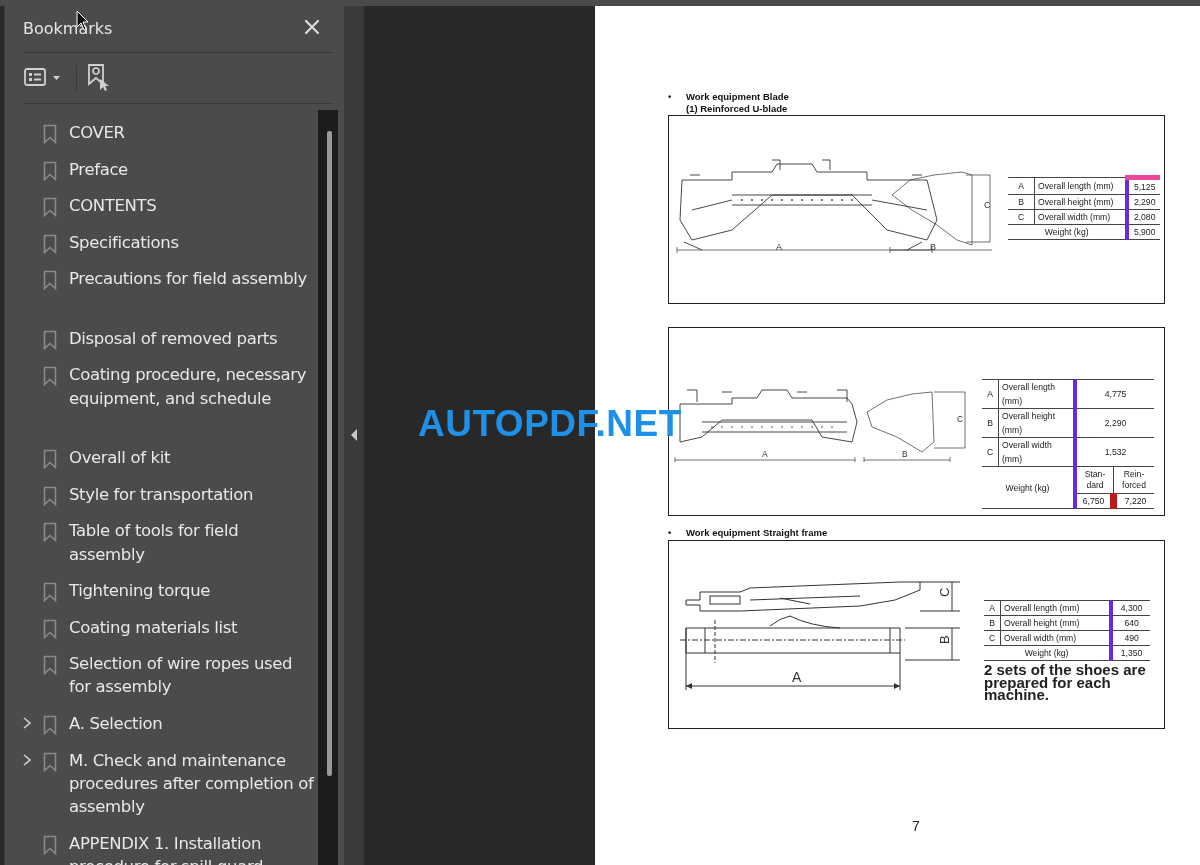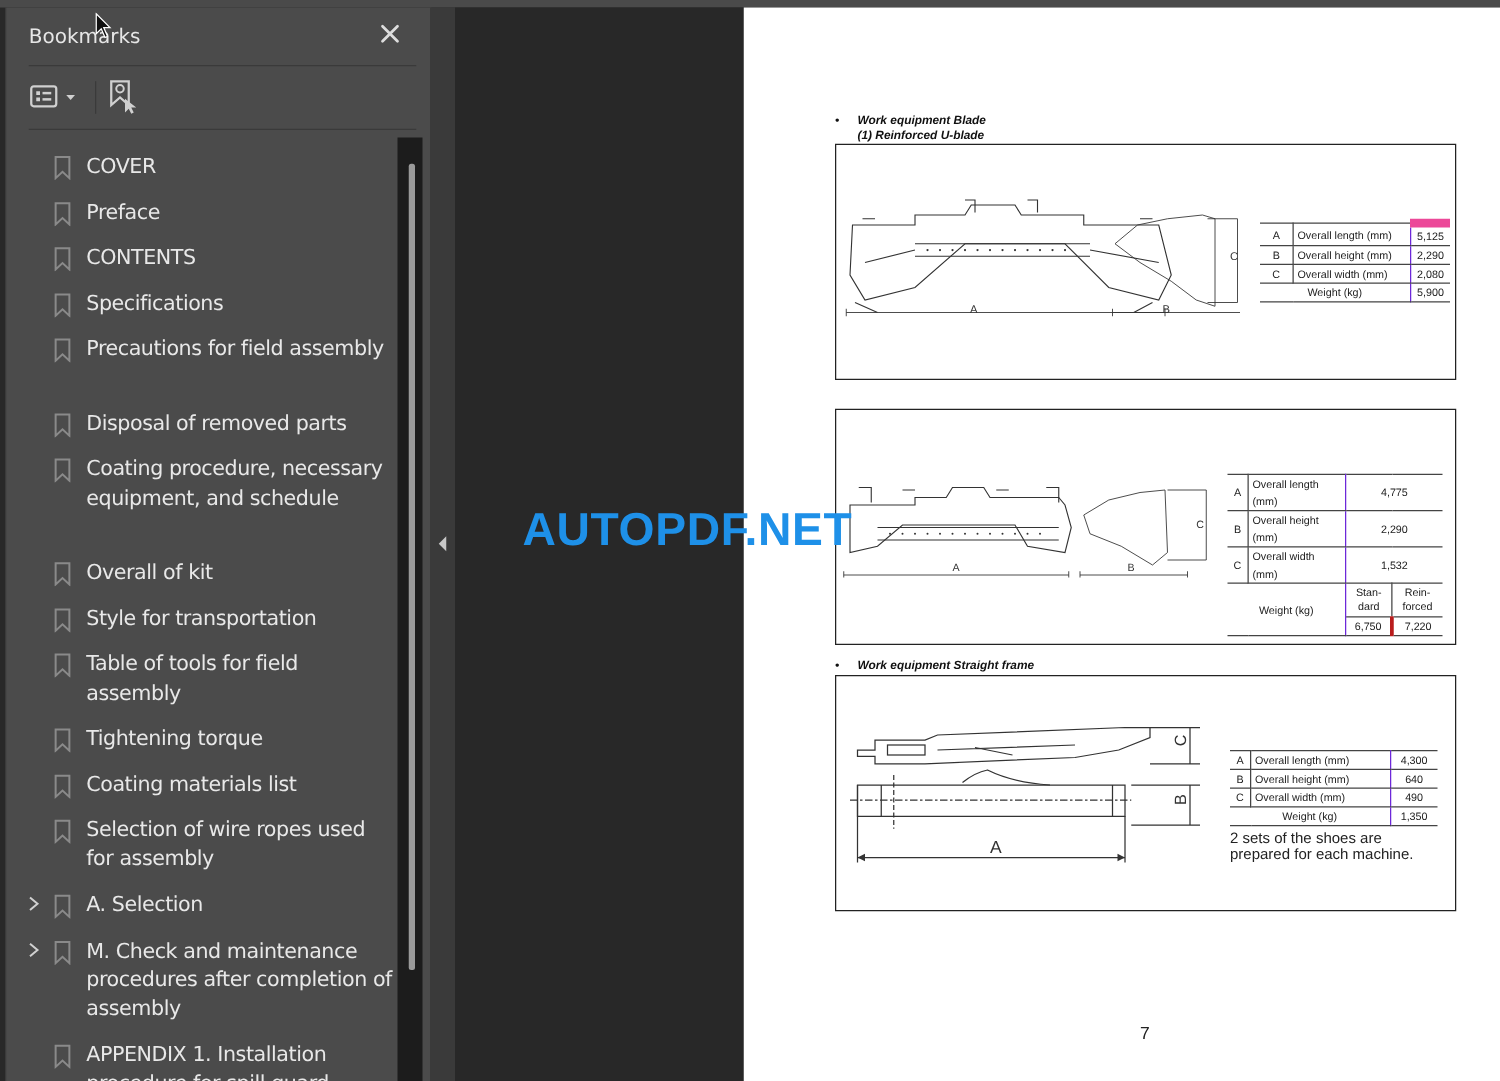--- a/index.html
+++ b/index.html
@@ -17,29 +17,29 @@
   .item { position:absolute; left:0; width:312px; cursor:pointer; }
   .item .chev { position:absolute; left:16px; top:4px; width:12px; height:14px; }
   .item .bm { position:absolute; left:38px; top:3px; width:14px; height:20px; }
   .item .lbl { position:absolute; left:64px; top:0; width:245px; color:#e8e8e8; font-size:16.5px; line-height:23.3px; font-family:"DejaVu Sans", sans-serif; letter-spacing:-0.35px; }
   .scroll-track { position:absolute; left:313px; top:104px; width:20px; height:755px; background:#1c1c1c; }
   .scroll-thumb { position:absolute; left:322px; top:125px; width:5px; height:645px; background:#9a9a9a; border-radius:2px; cursor:pointer; }
   .splitter { position:absolute; left:344px; top:6px; width:20px; height:859px; background:#3a3a3a; cursor:col-resize; }
   .collapse-btn { position:absolute; left:349px; top:428px; width:10px; height:14px; cursor:pointer; }
   .viewer { position:absolute; left:364px; top:6px; width:836px; height:859px; background:#282828; }
   .page { position:absolute; left:595px; top:6px; width:605px; height:859px; background:#ffffff; }
-  .hd { position:absolute; font-size:9.5px; font-weight:bold; color:#111; font-family:"Liberation Sans", sans-serif;font-style:italic; }
+  .hd { position:absolute; font-size:9.5px; font-weight:bold; color:#111; font-family:"Liberation Sans", sans-serif; }
   .hd .dot { display:inline-block; width:18px; }
   .box { position:absolute; border:1px solid #222; background:#fff; }
   table.spec { position:absolute; border-collapse:collapse; font-size:8.6px; color:#222; font-family:"Liberation Sans", sans-serif; }
   table.spec td { border-bottom:1px solid #444; padding:0 3px; height:14px; line-height:14px; }
   table.spec td.k { text-align:center; border-right:1px solid #444; }
-  table.spec td.n { border-right:1px solid #6d28d9; }
+  table.spec td.n { border-right:4px solid #6d28d9; }
   table.spec td.v { text-align:center; }
-  .note { position:absolute; font-size:12px; line-height:12.5px; color:#222; }
+  .note { position:absolute; font-size:15px; line-height:12.5px; color:#222;font-weight:bold; }
   .pagenum { position:absolute; left:912px; top:818px; font-size:14px; color:#222; }
   .watermark { position:absolute; left:418px; top:403px; font-size:37px; font-weight:bold; color:#1e90e8; letter-spacing:0.5px; font-family:"Liberation Sans", sans-serif; }
   .cursor { position:absolute; left:76px; top:10px; width:14px; height:22px; }
   svg text { font-family:"Liberation Sans", sans-serif; }
 </style>
 </head>
 <body>
 
 <div class="topbar"></div>
 
@@ -228,21 +228,21 @@
   <text x="104" y="100" font-size="9" fill="#333">A</text>
   <text x="258" y="100" font-size="9" fill="#333">B</text>
   <text x="312" y="58" font-size="9" fill="#333">C</text>
 </svg>
 
 <table class="spec" style="left:1008px; top:175px; width:152px;">
   <tbody>
       <tr style="border-top:1px solid #444;">
     <td class="k" style="border-top:1px solid #444;width:20px">A</td>
     <td class="n" style="border-top:1px solid #444">Overall length (mm)</td>
-    <td class="v" style="border-top:7px solid #ec4899">5,125</td>
+    <td class="v" style="border-top:5px solid #ec4899">5,125</td>
   </tr>
   <tr>
     <td class="k">B</td>
     <td class="n">Overall height (mm)</td>
     <td class="v">2,290</td>
   </tr>
   <tr>
     <td class="k">C</td>
     <td class="n">Overall width (mm)</td>
     <td class="v">2,080</td>
@@ -305,21 +305,21 @@
     <td class="k">C</td>
     <td class="n">Overall width (mm)</td>
     <td class="v" colspan="2">1,532</td>
   </tr>
   <tr>
     <td colspan="2" rowspan="2" class="n" style="text-align:center">Weight (kg)</td>
     <td class="v" style="border-right:1px solid #444; line-height:11px; height:26px; width:30px"><span>Stan-</span><br><span>dard</span></td>
     <td class="v" style="line-height:11px; height:26px; width:34px"><span>Rein-</span><br><span>forced</span></td>
   </tr>
   <tr>
-    <td class="v" style="border-right:3px solid #b91c1c">6,750</td>
+    <td class="v" style="border-right:7px solid #b91c1c">6,750</td>
     <td class="v">7,220</td>
   </tr>
 </tbody>
   </table>
 
 <div class="hd" style="left:668px; top:527px;"><span class="dot">•</span><span>Work equipment   Straight frame</span></div>
 <div class="box" style="left:668px; top:540px; width:495px; height:187px;"></div>
 
 <svg style="position:absolute; left:680px; top:578px;" width="280" height="115" viewBox="0 0 280 115">
   <g fill="none" stroke="#333" stroke-width="1">

